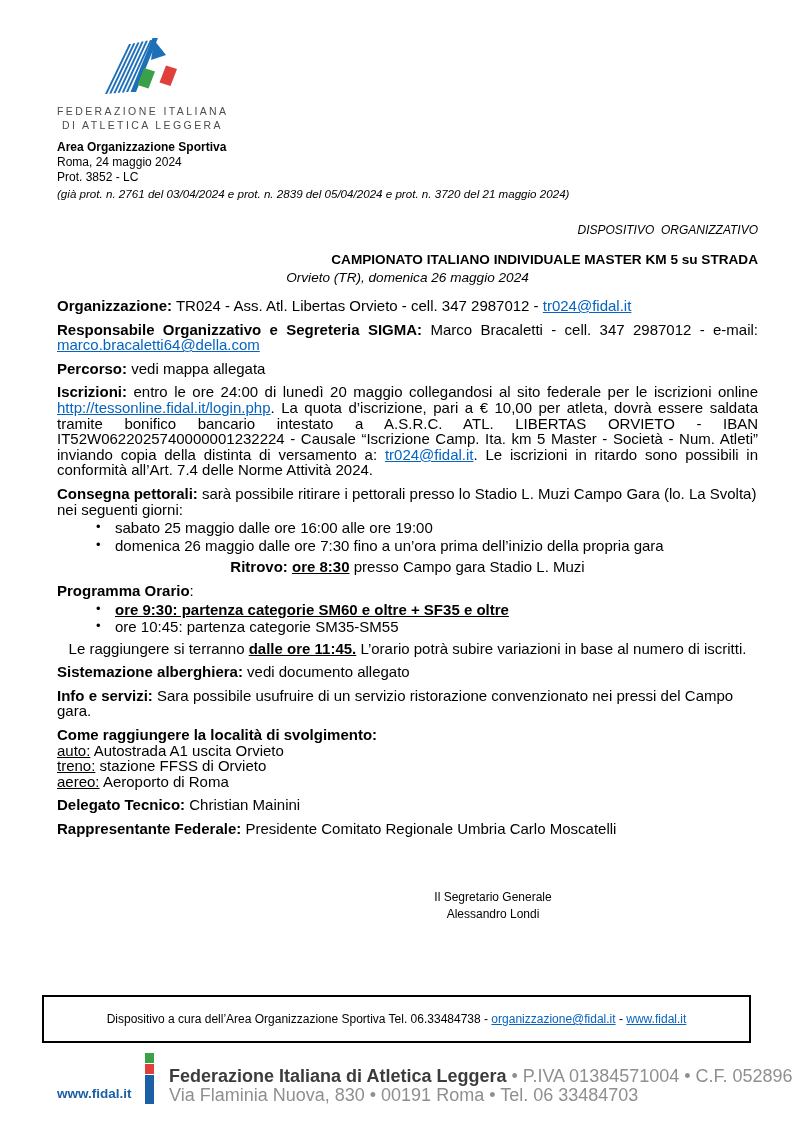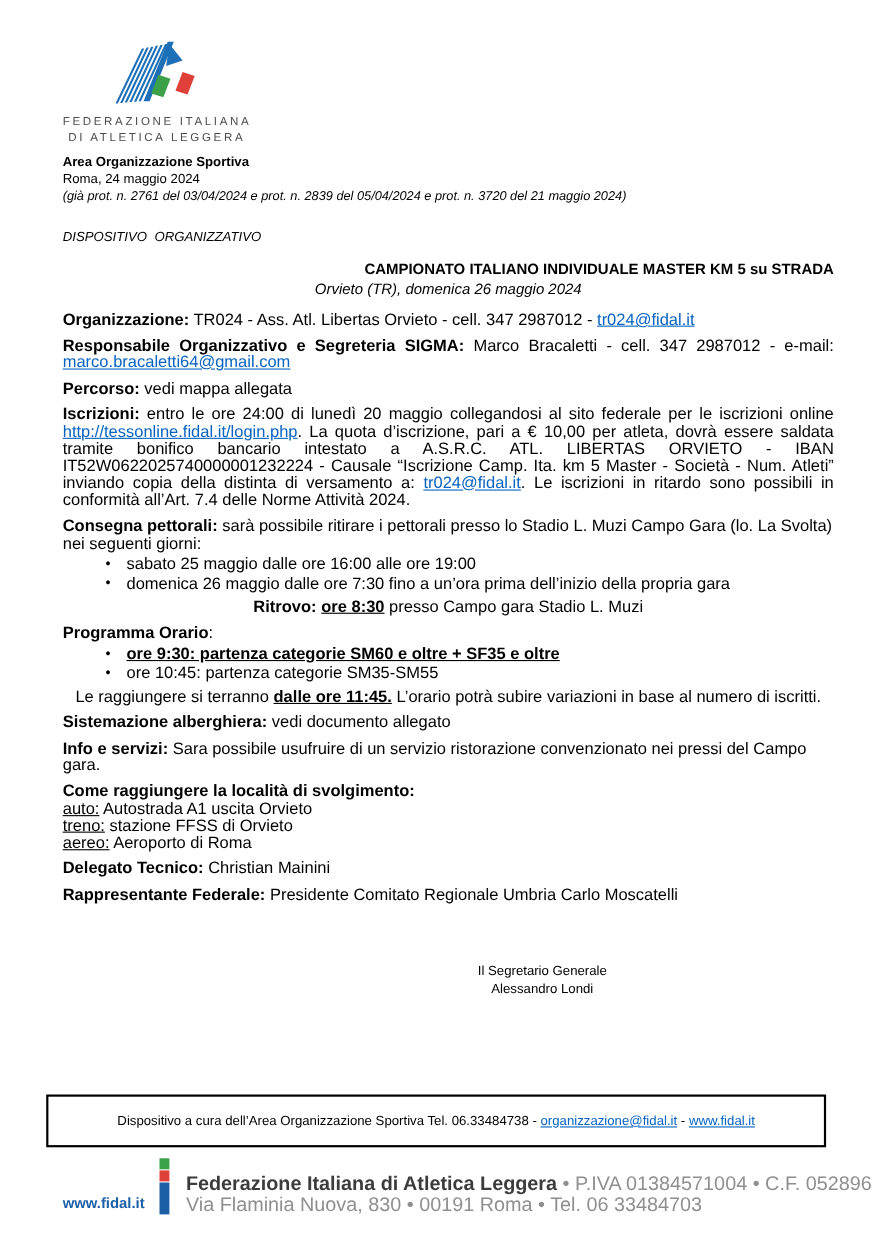--- a/index.html
+++ b/index.html
@@ -21,21 +21,21 @@
 
   
   .mark{margin-left:48px; display:block;}
   .org-name{margin-top:9px; font-size:10.5px; letter-spacing:2.4px; color:var(--letterhead-gray); line-height:13.5px;}
   .org-name .l2{padding-left:5px;}
   .meta{margin-top:8px; font-size:12px; line-height:15px;}
   .meta .dept{font-weight:bold;}
   .meta .note{font-style:italic; font-size:11.6px; margin-top:1px;}
 
   
-  .doc-type{margin-top:22px; text-align:left; font-style:italic; font-size:12px; white-space:pre;}
+  .doc-type{margin-top:22px; text-align:right; font-style:italic; font-size:12px; white-space:pre;}
   .title{margin-top:14px; text-align:right; font-weight:bold; font-size:13.6px; line-height:17.5px;}
   .subtitle{text-align:center; font-weight:normal; font-style:italic; font-size:13.6px; line-height:17.5px;}
 
   
   .body{margin-top:12px; font-size:15px; line-height:15.6px;}
   .blk.p{margin:0 0 8px;}
   .blk.p.tight{margin-bottom:3px;}
   .blk.line{margin:0;}
   .blk.bullet{margin:0 0 2px; position:relative; padding-left:58px;}
   .blk.bullet::before{content:"\2022"; position:absolute; left:39px; top:-1px; font-size:13px;}
@@ -88,31 +88,32 @@
         <polygon fill="var(--flag-green)" points="32.5,49 39,32 50,35.5 43.5,52.5"></polygon>
         <polygon fill="var(--flag-red)" points="54.5,46.5 61,29.5 72,33 65.5,50"></polygon>
       </svg>
       <div class="org-name">
         <div>FEDERAZIONE ITALIANA</div>
         <div class="l2">DI ATLETICA LEGGERA</div>
       </div>
       <div class="meta">
         <div class="dept">Area Organizzazione Sportiva</div>
         <div>Roma, 24 maggio 2024</div>
+        <div>Prot. 3852 - LC</div>
         <div class="note">(già prot. n. 2761 del 03/04/2024 e prot. n. 2839 del 05/04/2024 e prot. n. 3720 del 21 maggio 2024)</div>
       </div>
     </div>
 
     <div class="doc-type">DISPOSITIVO  ORGANIZZATIVO</div>
     <div class="title">CAMPIONATO ITALIANO INDIVIDUALE MASTER KM 5 su STRADA</div>
     <div class="subtitle">Orvieto (TR), domenica 26 maggio 2024</div>
 
     <div class="body">
         <div class="blk p"><span class="b">Organizzazione:</span><span> TR024 - Ass. Atl. Libertas Orvieto - cell. 347 2987012 - </span><a class="link">tr024@fidal.it</a></div>
-        <div class="blk p justify"><span class="b">Responsabile Organizzativo e Segreteria SIGMA:</span><span> Marco Bracaletti - cell. 347 2987012 - e-mail: </span><a class="link">marco.bracaletti64@gmail.com</a></div>
+        <div class="blk p justify"><span class="b">Responsabile Organizzativo e Segreteria SIGMA:</span><span> Marco Bracaletti - cell. 347 2987012 - e-mail: </span><a class="link">marco.bracaletti64@della.com</a></div>
         <div class="blk p"><span class="b">Percorso:</span><span> vedi mappa allegata</span></div>
         <div class="blk p justify"><span class="b">Iscrizioni:</span><span> entro le ore 24:00 di lunedì 20 maggio collegandosi al sito federale per le iscrizioni online </span><a class="link">http://tessonline.fidal.it/login.php</a><span>. La quota d’iscrizione, pari a € 10,00 per atleta, dovrà essere saldata tramite bonifico bancario intestato a A.S.R.C. ATL. LIBERTAS ORVIETO - IBAN IT52W0622025740000001232224 - Causale “Iscrizione Camp. Ita. km 5 Master - Società - Num. Atleti” inviando copia della distinta di versamento a: </span><a class="link">tr024@fidal.it</a><span>. Le iscrizioni in ritardo sono possibili in conformità all’Art. 7.4 delle Norme Attività 2024.</span></div>
         <div class="blk p tight"><span class="b">Consegna pettorali:</span><span> sarà possibile ritirare i pettorali presso lo Stadio L. Muzi Campo Gara (lo. La Svolta) nei seguenti giorni:</span></div>
         <div class="blk bullet"><span>sabato 25 maggio dalle ore 16:00 alle ore 19:00</span></div>
         <div class="blk bullet"><span>domenica 26 maggio dalle ore 7:30 fino a un’ora prima dell’inizio della propria gara</span></div>
         <div class="blk p"><span class="b">Ritrovo: </span><span class="b u">ore 8:30</span><span> presso Campo gara Stadio L. Muzi</span></div>
         <div class="blk p tight"><span class="b">Programma Orario</span><span>:</span></div>
         <div class="blk bullet"><span class="b u">ore 9:30: partenza categorie SM60 e oltre + SF35 e oltre</span></div>
         <div class="blk bullet"><span>ore 10:45: partenza categorie SM35-SM55</span></div>
         <div class="blk p"><span>Le raggiungere si terranno </span><span class="b u">dalle ore 11:45.</span><span> L’orario potrà subire variazioni in base al numero di iscritti.</span></div>

